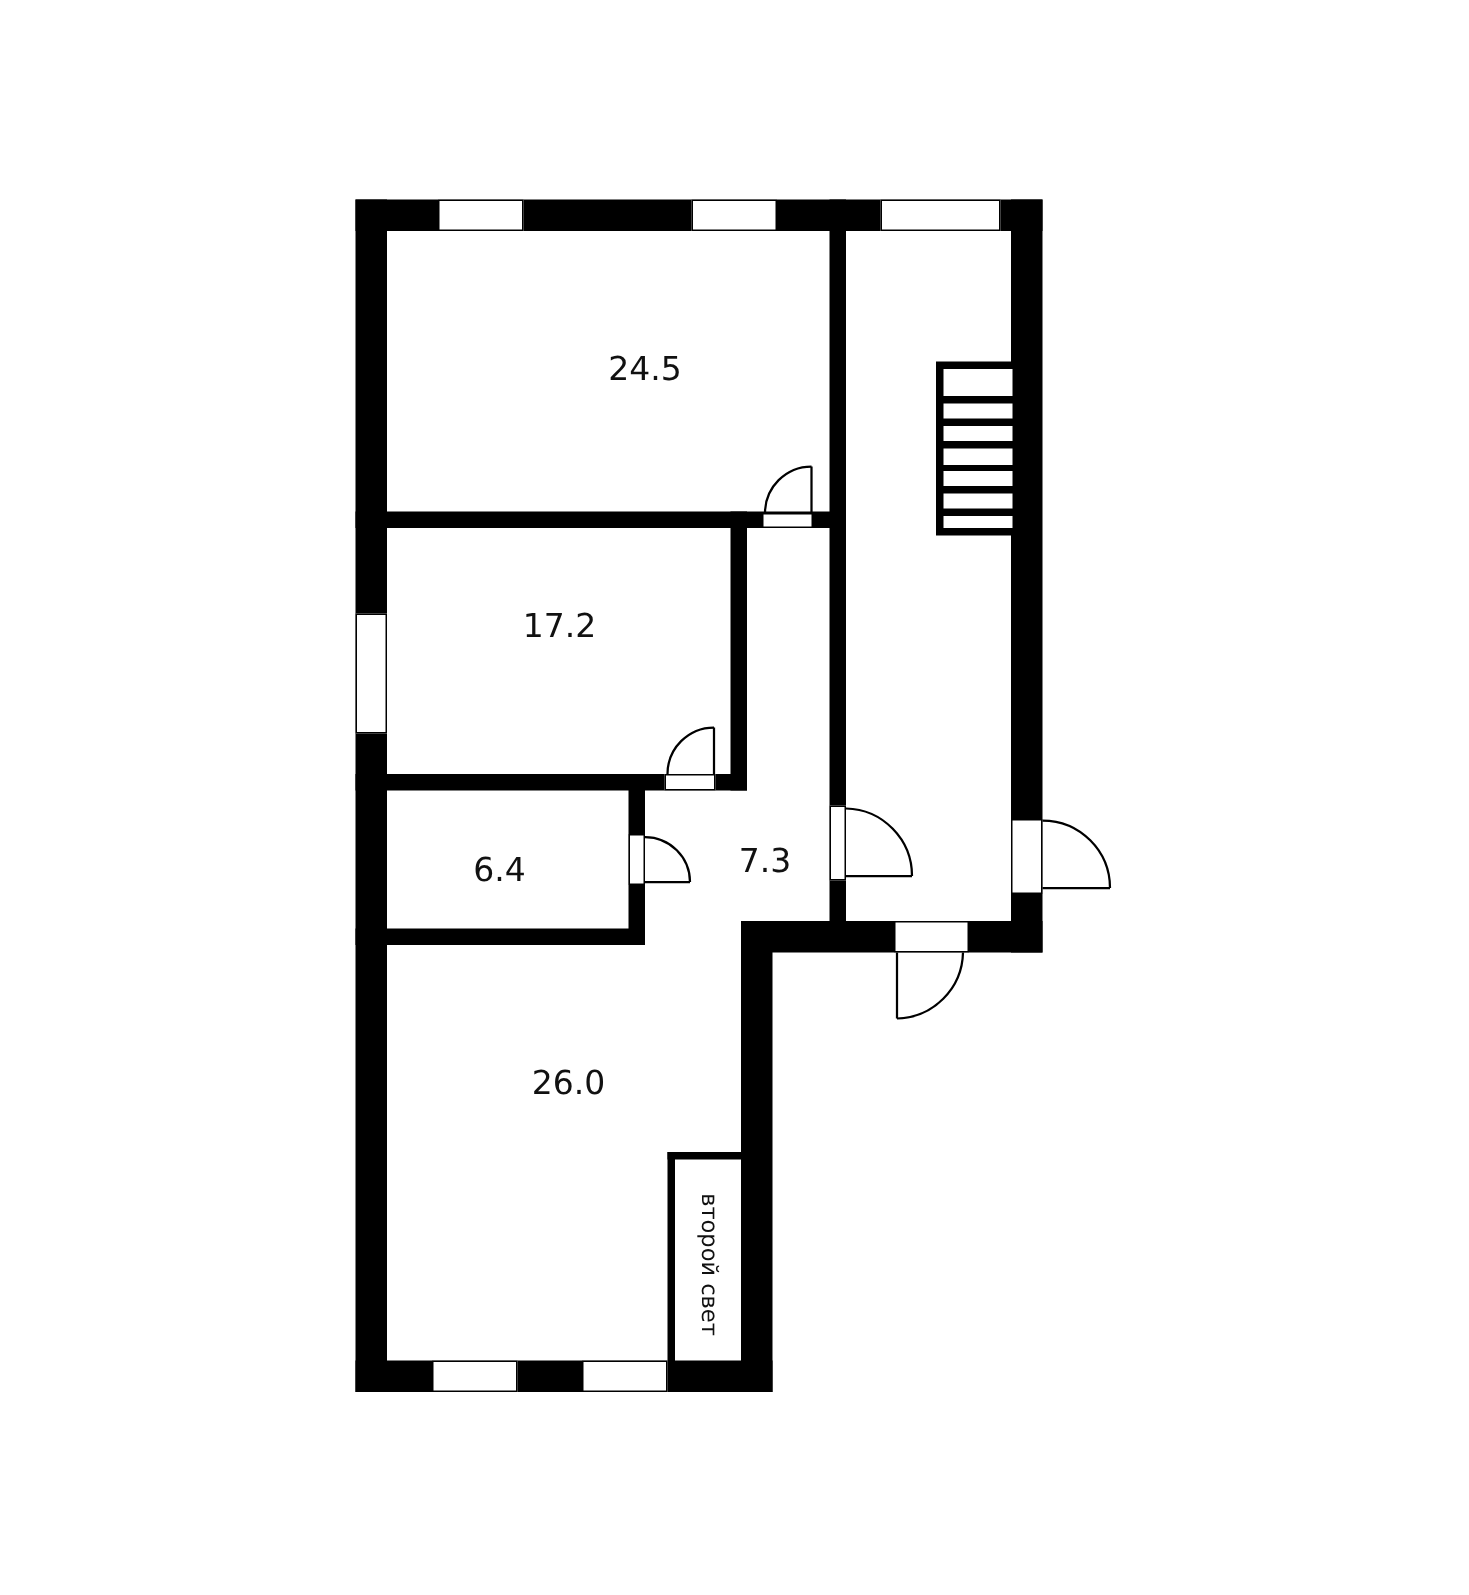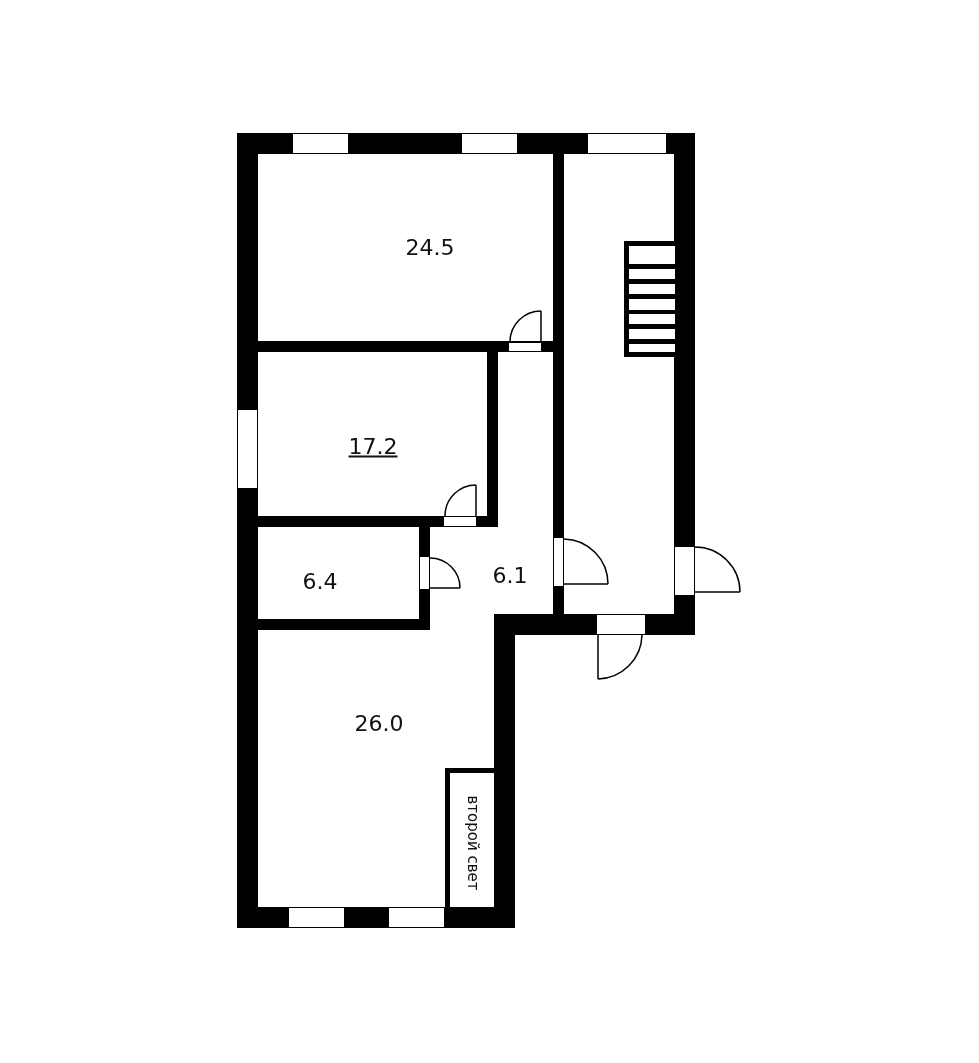--- a/index.html
+++ b/index.html
@@ -100,19 +100,19 @@
       <rect x="629" y="269" width="46" height="10" fill="#fff"></rect>
       <rect x="629" y="284" width="46" height="10" fill="#fff"></rect>
       <rect x="629" y="299" width="46" height="11" fill="#fff"></rect>
       <rect x="629" y="314" width="46" height="10" fill="#fff"></rect>
       <rect x="629" y="329" width="46" height="10" fill="#fff"></rect>
       <rect x="629" y="344" width="46" height="8" fill="#fff"></rect>
     </g>
   </svg>
 
   <div class="label" style="left:430px; top:247px;">24.5</div>
-  <div class="label" style="left:373px; top:446px;text-decoration:underline;">17.2</div>
-  <div class="label" style="left:320px; top:581px;">6.4</div>
-  <div class="label" style="left:510px; top:575px;">6.1</div>
+  <div class="label" style="left:373px; top:418px;">17.2</div>
+  <div class="label" style="left:333px; top:581px;">6.4</div>
+  <div class="label" style="left:510px; top:575px;">7.3</div>
   <div class="label" style="left:379px; top:723px;">26.0</div>
   <div class="vlabel" style="left:473px; top:843px;">второй свет</div>
 
 </div>
 
 </body></html>

